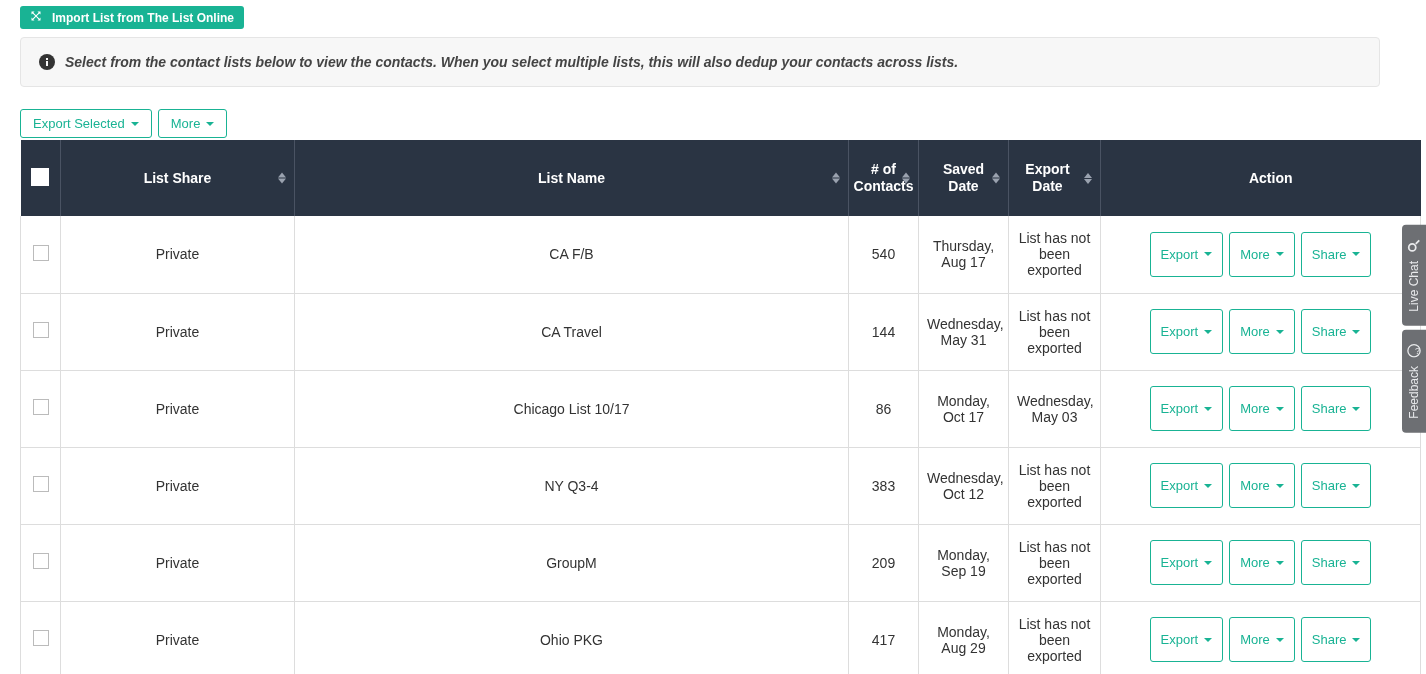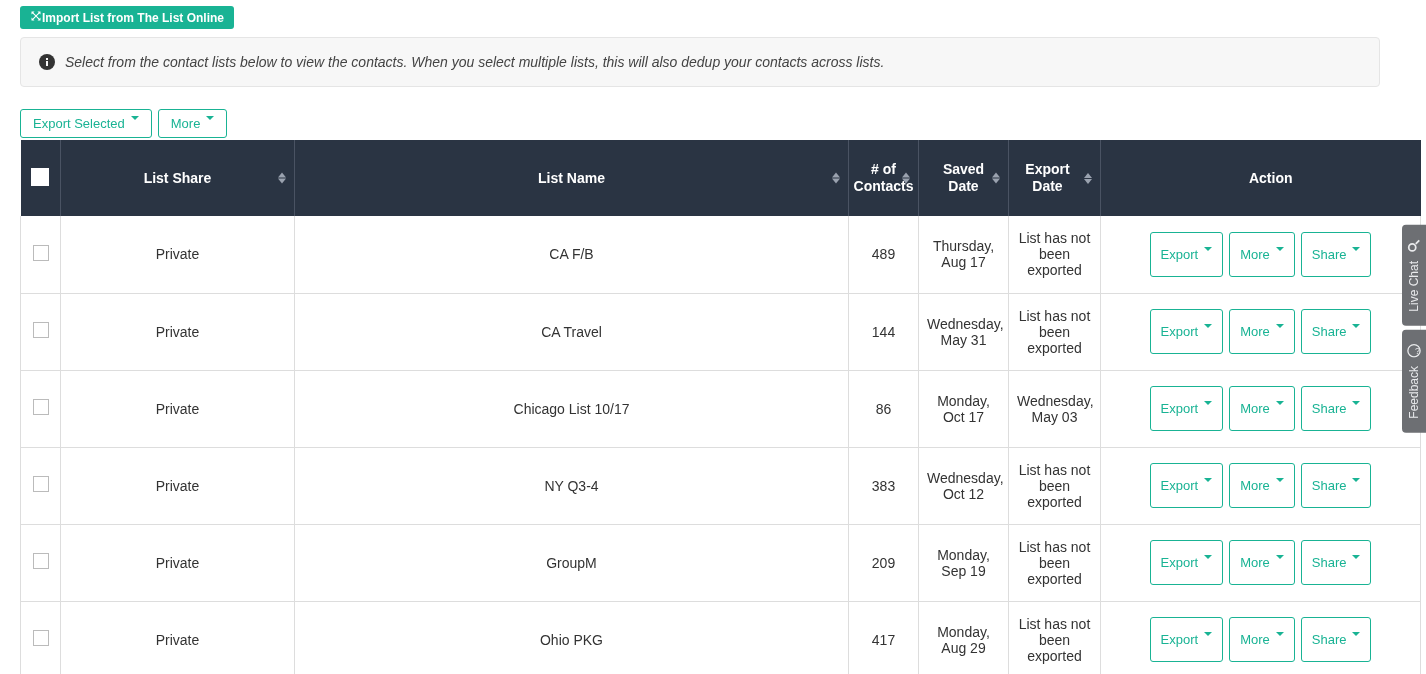--- a/index.html
+++ b/index.html
@@ -32,21 +32,21 @@
   .import-btn {
     background: #19b394;
     color: #fff;
     border: none;
     border-radius: 3px;
     padding: 4px 10px;
     font-size: 12px;
     font-weight: 600;
     display: inline-flex;
     align-items: center;
-    gap: 0;
+    gap: 10px;
     cursor: pointer;
   }
   .import-btn svg { width: 12px; height: 12px; fill: #fff; }
 
   
   .alert {
     border: 1px solid #e5e5e5;
     background: #f7f7f7;
     border-radius: 4px;
     padding: 16px 18px;
@@ -56,38 +56,39 @@
     margin-bottom: 22px;
     width: 100%;
   }
   .alert .info-icon {
     width: 16px; height: 16px; flex: 0 0 auto;
   }
   .alert-text {
     font-style: italic;
     color: #444;
     font-size: 14px;
+    font-weight: bold;
   }
 
   
   .toolbar {
     display: flex;
     gap: 6px;
     margin-bottom: 2px;
   }
   .btn-outline {
     background: #fff;
     border: 1px solid #19b394;
     color: #19b394;
     border-radius: 3px;
     padding: 6px 12px;
     font-size: 13px;
     cursor: pointer;
     display: inline-flex;
-    align-items: flex-start;
+    align-items: center;
     gap: 4px;
   }
   .btn-outline .caret {
     display: inline-block;
     border-top: 4px solid currentColor;
     border-left: 4px solid transparent;
     border-right: 4px solid transparent;
     margin-left: 2px;
   }
   .btn-outline.sm {
@@ -320,21 +321,21 @@
                 <span>Action</span>
               </span>
           </th>
         </tr>
       </thead>
       <tbody id="rows-body">
           <tr>
             <td><span class="chk"></span></td>
             <td><span>Private</span></td>
             <td><span>CA F/B</span></td>
-            <td><span>489</span></td>
+            <td><span>540</span></td>
             <td><span>Thursday, Aug 17</span></td>
             <td><span>List has not been exported</span></td>
             <td>
               <div class="actions-cell">
                 <button class="btn-outline sm">
                   <span>Export</span>
                   <span class="caret"></span>
                 </button>
                 <button class="btn-outline sm">
                   <span>More</span>

